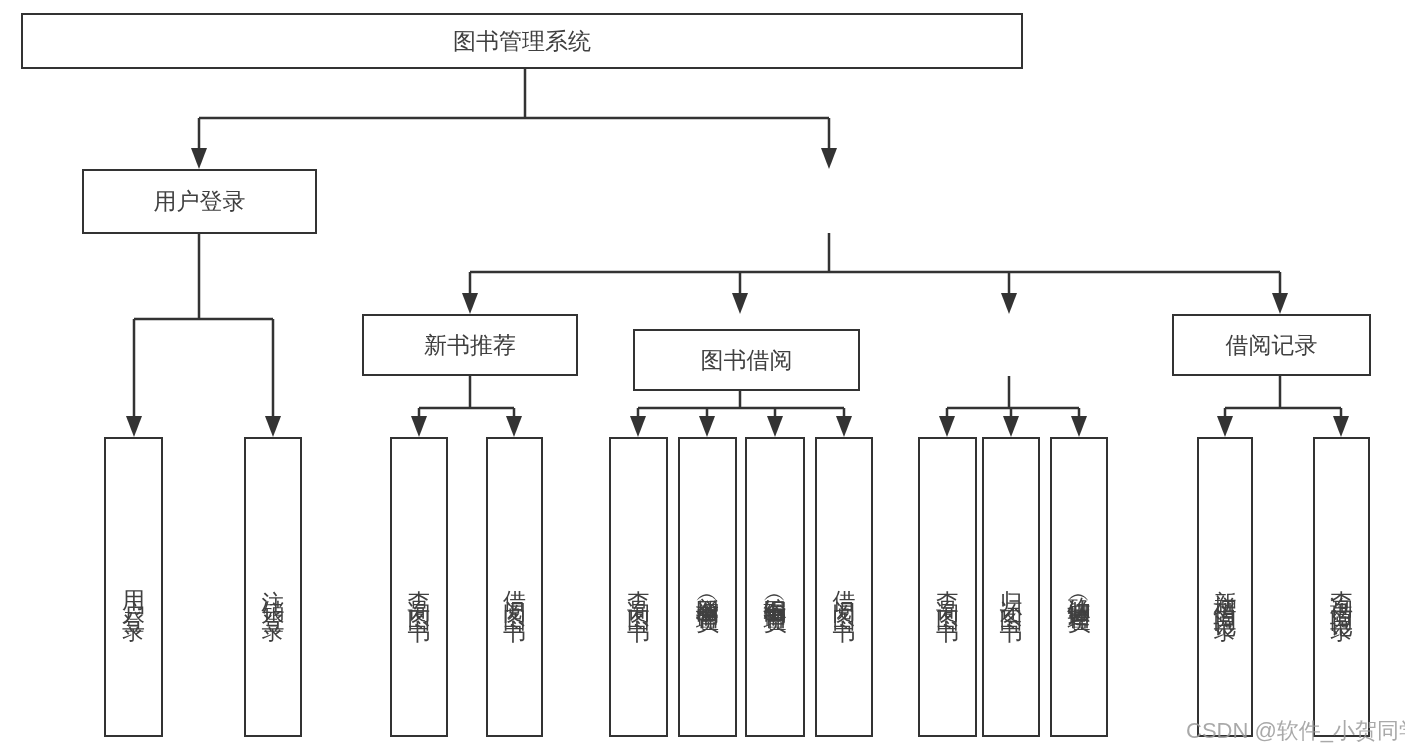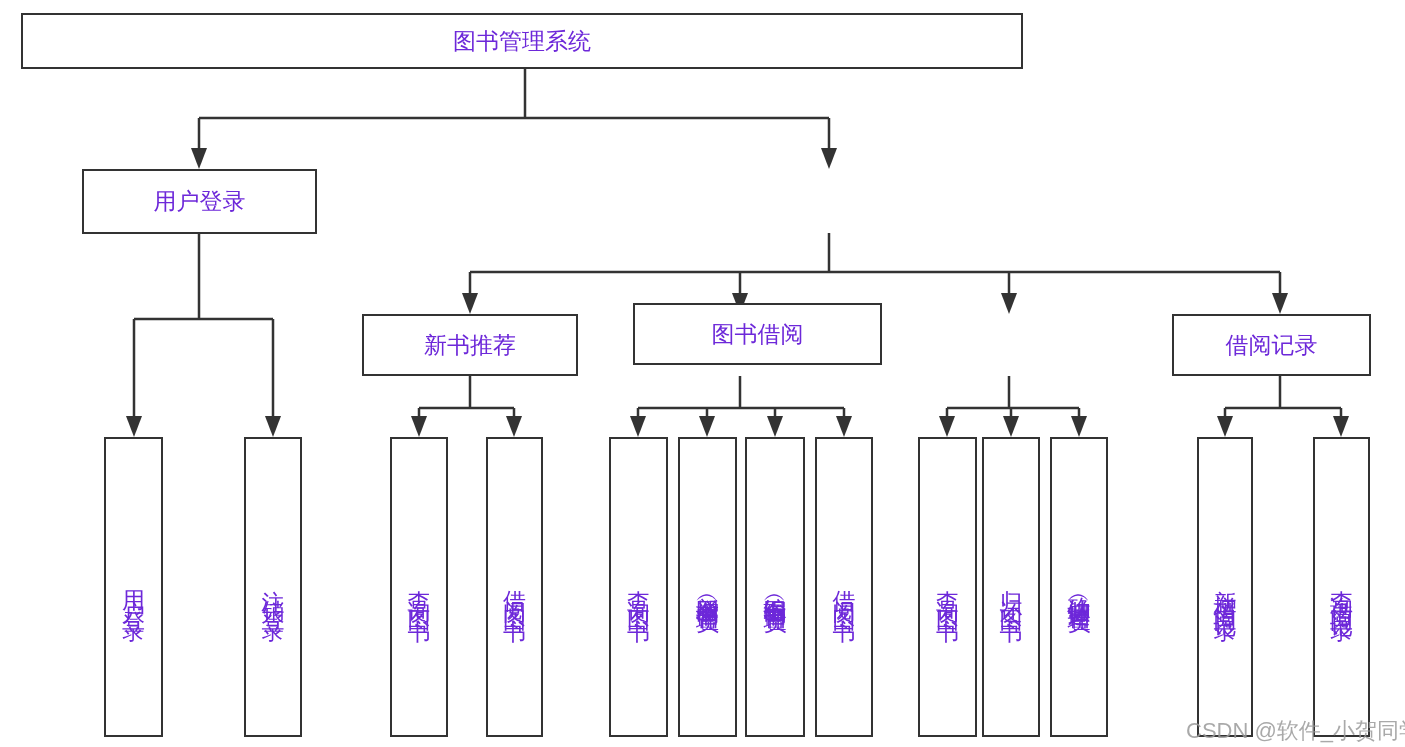--- a/index.html
+++ b/index.html
@@ -23,21 +23,21 @@
     height: 747px;
   }
   .node {
     position: absolute;
     box-sizing: border-box;
     background: #ffffff;
     border: 2.5px solid #333333;
     display: flex;
     align-items: center;
     justify-content: center;
-    color: #6d28d9;
+    color: #404040;
     font-size: 23px;
     line-height: 1;
     text-align: center;
     white-space: nowrap;
   }
   .node.v span {
     writing-mode: vertical-lr;
     text-orientation: mixed;
     letter-spacing: 10px;
     margin-bottom: -10px; 
@@ -102,21 +102,21 @@
     <span>图书管理系统</span>
   </div>
 
   <div class="node" style="left:82px;top:169px;width:235px;height:65px">
     <span>用户登录</span>
   </div>
 
   <div class="node" style="left:362px;top:314px;width:216px;height:62px">
     <span>新书推荐</span>
   </div>
-  <div class="node" style="left:633px;top:303px;width:249px;height:62px">
+  <div class="node" style="left:633px;top:329px;width:227px;height:62px">
     <span>图书借阅</span>
   </div>
   <div class="node" style="left:1172px;top:314px;width:199px;height:62px">
     <span>借阅记录</span>
   </div>
 
   <div class="node v" style="left:104px;top:437px;width:59px;height:300px">
     <span>用户登录</span>
   </div>
   <div class="node v" style="left:244px;top:437px;width:58px;height:300px">

